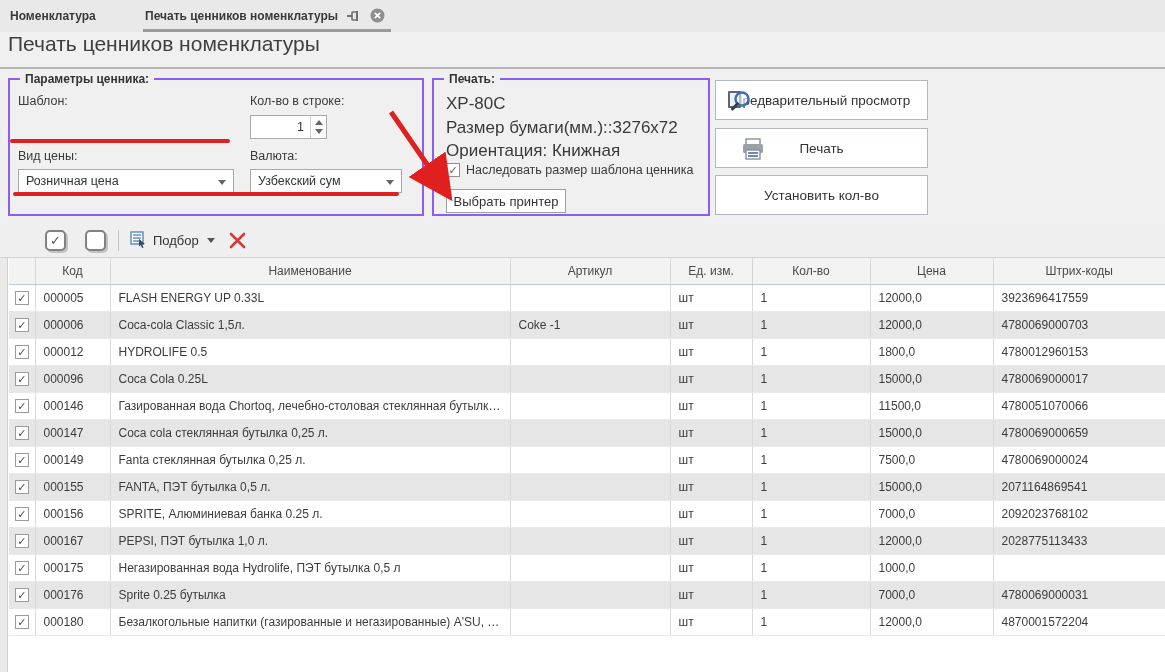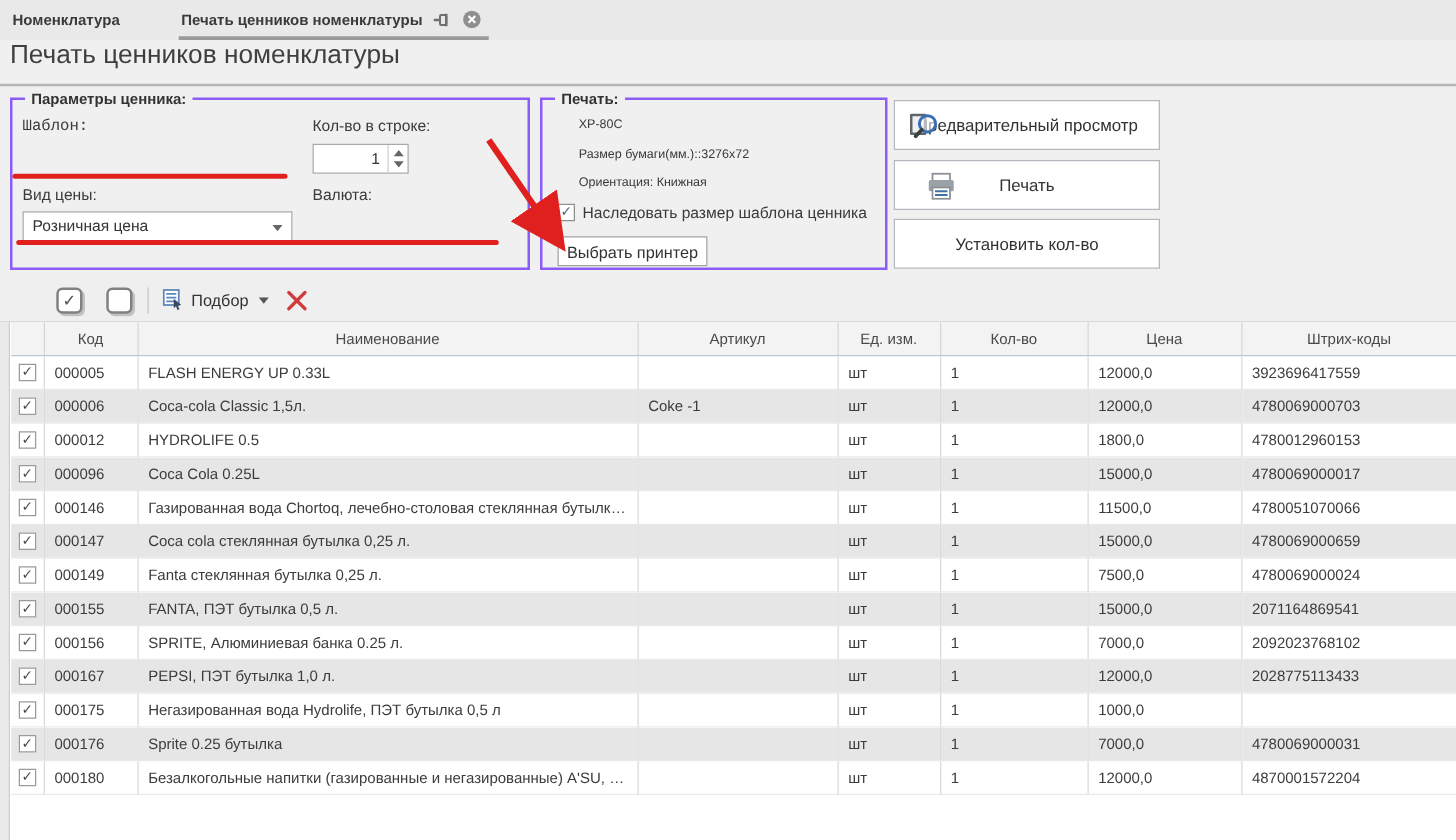--- a/index.html
+++ b/index.html
@@ -29,21 +29,21 @@
   .fld-label { position:absolute; font-size:12.5px; color:#3a3a3a; }
   .select { position:absolute; height:24px; background:#fff; border:1px solid #a9a9a9; display:flex; align-items:center; font-size:12.5px; color:#333; padding-left:7px; cursor:default; }
   .select .caret { position:absolute; right:7px; top:10px; width:0; height:0; border-left:4px solid transparent; border-right:4px solid transparent; border-top:5px solid #666; }
   .spinbox { position:absolute; height:24px; background:#fff; border:1px solid #a9a9a9; font-size:12.5px; color:#333; }
   .spin-val { position:absolute; right:22px; top:4px; }
   .spin-arrows { position:absolute; right:0; top:0; width:16px; height:100%; border-left:1px solid #cfcfcf; }
   .spin-up, .spin-dn { position:absolute; left:4px; width:0; height:0; border-left:4px solid transparent; border-right:4px solid transparent; }
   .spin-up { top:4px; border-bottom:5px solid #666; }
   .spin-dn { bottom:4px; border-top:5px solid #666; }
 
-  .pline { position:absolute; left:29px; font-size:10px; color:#3a3a3a; }
+  .pline { position:absolute; left:12px; font-size:17px; color:#3a3a3a; }
   .chk-row { position:absolute; left:12px; display:flex; align-items:center; gap:6px; font-size:12.5px; color:#3a3a3a; }
   .chk { width:14px; height:14px; background:#fff; border:1px solid #8f8f8f; font-size:11px; line-height:12px; text-align:center; color:#55606b; }
   .btn { background:#fff; border:1px solid #a0a0a0; font-size:13px; color:#333; display:flex; align-items:center; justify-content:center; cursor:default; }
   .btn-select-printer { position:absolute; left:12px; top:109px; width:120px; height:24px; }
 
   
   .action-btn { position:absolute; left:715px; width:213px; height:40px; background:#fff; border:1px solid #b2b8bd; font-size:13.5px; color:#333; display:flex; align-items:center; justify-content:center; cursor:default; }
   .ab-1 { top:80px; } .ab-2 { top:128px; } .ab-3 { top:175px; }
   .ab-icon { position:absolute; left:9px; top:6px; }
   .ab2-icon { position:absolute; left:24px; top:8px; }
@@ -101,35 +101,39 @@
         </svg>
     </div>
     <div class="tab-underline"></div>
   </div>
 
   <div class="page-title">Печать ценников номенклатуры</div>
   <div class="title-rule"></div>
 
   <div class="group g-params">
     <span class="group-label">Параметры ценника:</span>
-    <span class="fld-label" style="left:8px; top:14px;font-family:Liberation Mono, monospace;">Шаблон:</span>
+    <span class="fld-label" style="left:8px; top:14px;">Шаблон:</span>
     <span class="fld-label" style="left:240px; top:14px;">Кол-во в строке:</span>
     <div class="spinbox" style="left:240px; top:35px; width:77px;">
       <span class="spin-val">1</span>
       <span class="spin-arrows">
           <span class="spin-up"></span>
           <span class="spin-dn"></span>
         </span>
     </div>
     <span class="fld-label" style="left:8px; top:69px;">Вид цены:</span>
     <div class="select" style="left:8px; top:89px; width:216px;">
       <span>Розничная цена</span>
       <span class="caret"></span>
     </div>
     <span class="fld-label" style="left:240px; top:69px;">Валюта:</span>
+    <div class="select" style="left:240px; top:89px; width:152px;">
+      <span>Узбекский сум</span>
+      <span class="caret"></span>
+    </div>
   </div>
 
   <div class="group g-print">
     <span class="group-label">Печать:</span>
     <div class="pline" style="top:14px;">XP-80C</div>
     <div class="pline" style="top:38px;">Размер бумаги(мм.)::3276x72</div>
     <div class="pline" style="top:61px;">Ориентация: Книжная</div>
     <div class="chk-row" style="top:83px;">
       <span class="chk">✓</span>
       <span>Наследовать размер шаблона ценника</span>

